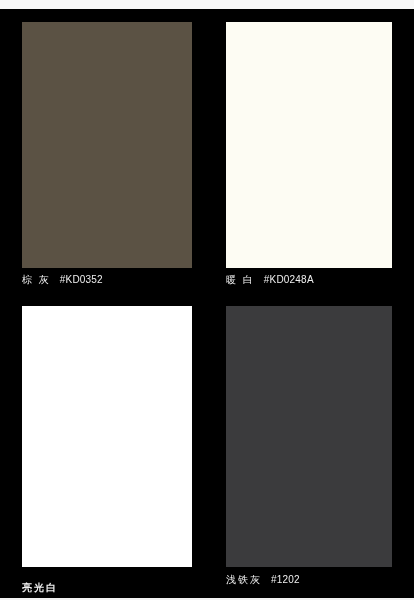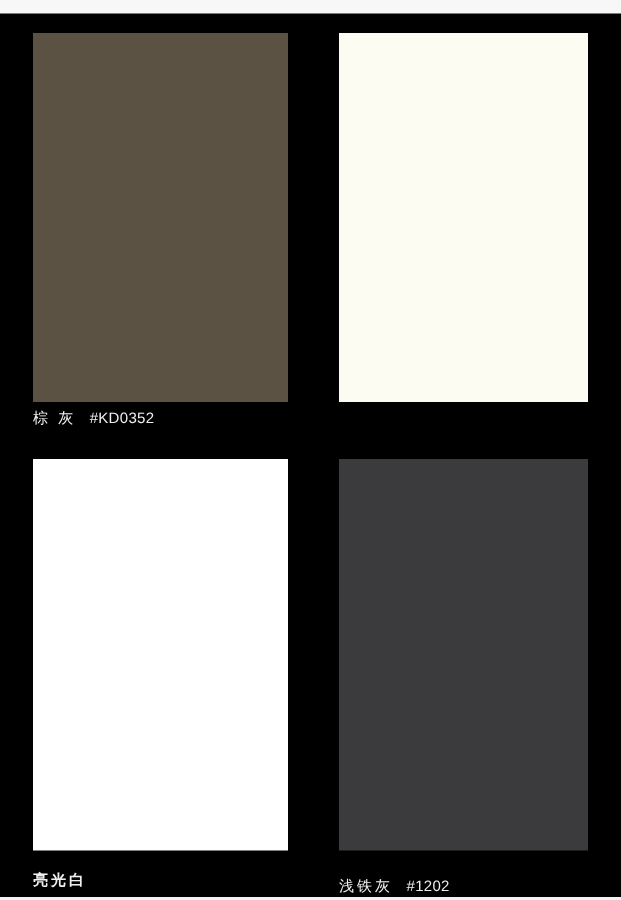--- a/index.html
+++ b/index.html
@@ -82,40 +82,43 @@
   .cell-r0c0 { left: 22px;  top: 13px;  width: 170px; height: 246px; }
   .cap-r0c0  { left: 22px;  top: 264px; }
 
   .cell-r0c1 { left: 226px; top: 13px;  width: 166px; height: 246px; }
   .cap-r0c1  { left: 226px; top: 264px; }
 
   .cell-r1c0 { left: 22px;  top: 297px; width: 170px; height: 261px; }
   .cap-r1c0  { left: 22px;  top: 572px; font-weight: bold; }
 
   .cell-r1c1 { left: 226px; top: 297px; width: 166px; height: 261px; }
-  .cap-r1c1  { left: 226px; top: 576px; }
+  .cap-r1c1  { left: 226px; top: 564px; }
 </style>
 </head>
 <body style="background-color: rgb(0, 0, 0);">
 
 <div id="app">
 
   <div class="top-strip" style="background-color: rgb(247, 247, 247);"></div>
 
   <div class="swatch-grid">
 
     <div class="swatch-cell cell-r0c0">
       <div class="swatch-chip" style="background-color: rgb(91, 82, 68);"></div>
     </div>
     <div class="swatch-caption cap-r0c0">
       <span class="caption-name">棕 灰</span><span class="caption-code">#KD0352</span>
     </div>
 
     <div class="swatch-cell cell-r0c1">
       <div class="swatch-chip" style="background-color: rgb(253, 252, 243);"></div>
+    </div>
+    <div class="swatch-caption cap-r0c1">
+      <span class="caption-name">暖 白</span><span class="caption-code">#KD0248A</span>
     </div>
 
     <div class="swatch-cell cell-r1c0">
       <div class="swatch-chip" style="background-color: rgb(255, 255, 255);"></div>
     </div>
     <div class="swatch-caption cap-r1c0">
       <span class="caption-name">亮光白</span><span class="caption-code"></span>
     </div>
 
     <div class="swatch-cell cell-r1c1">

